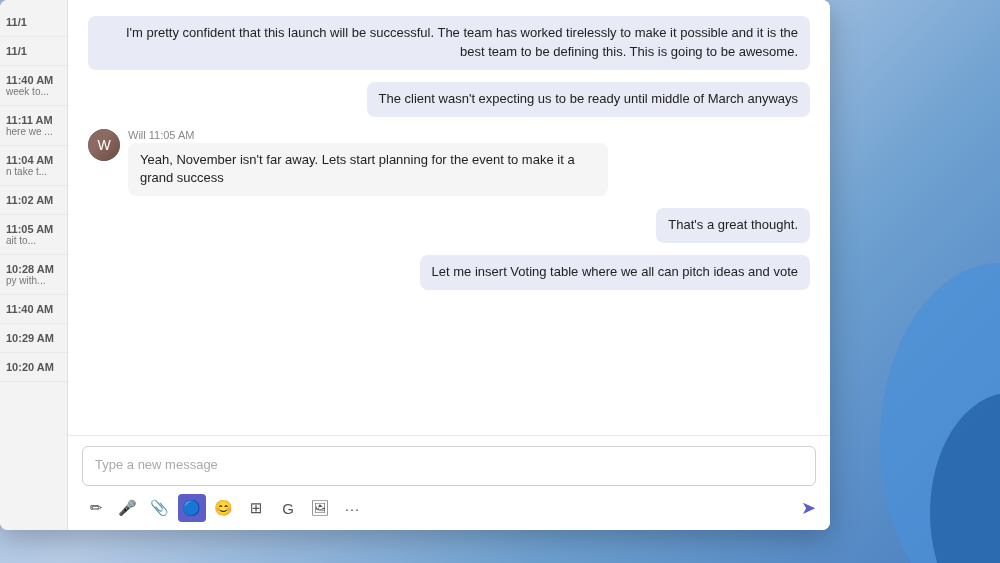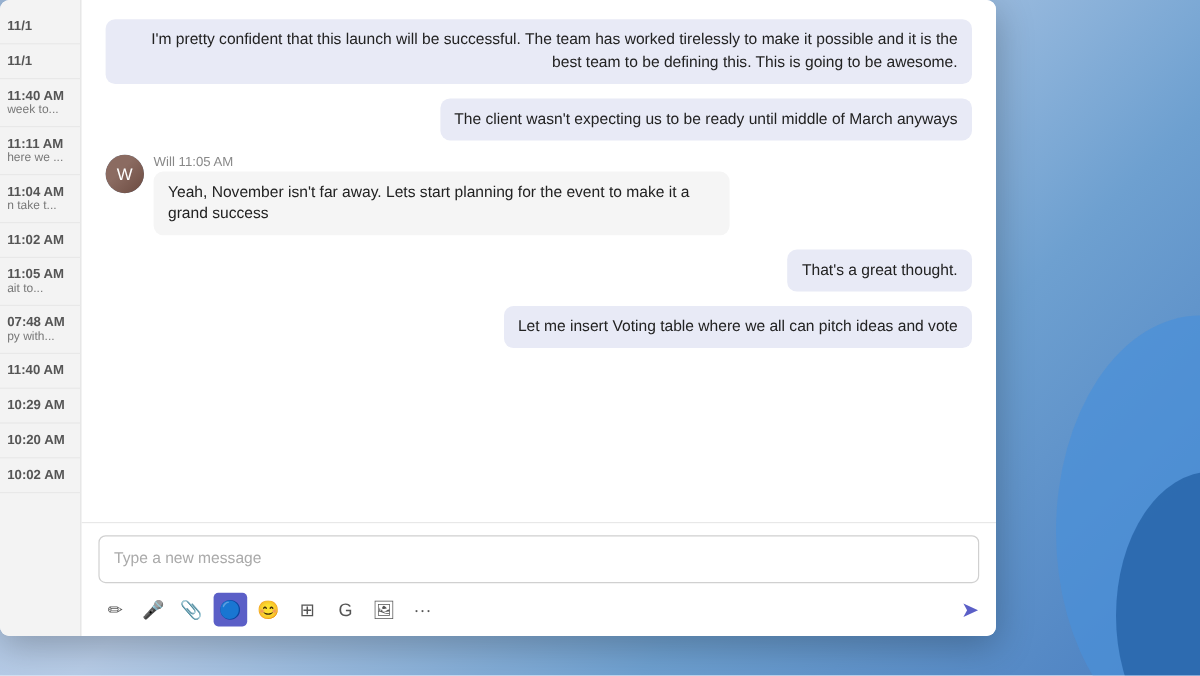--- a/index.html
+++ b/index.html
@@ -253,37 +253,33 @@
       </div>
       <div class="sidebar-item">
         <div class="time">11:02 AM</div>
         <div class="preview"></div>
       </div>
       <div class="sidebar-item">
         <div class="time">11:05 AM</div>
         <div class="preview">ait to...</div>
       </div>
       <div class="sidebar-item">
-        <div class="time">07:48 AM</div>
+        <div class="time">10:28 AM</div>
         <div class="preview">py with...</div>
       </div>
       <div class="sidebar-item">
         <div class="time">11:40 AM</div>
         <div class="preview"></div>
       </div>
       <div class="sidebar-item">
         <div class="time">10:29 AM</div>
         <div class="preview"></div>
       </div>
       <div class="sidebar-item">
         <div class="time">10:20 AM</div>
-        <div class="preview"></div>
-      </div>
-      <div class="sidebar-item">
-        <div class="time">10:02 AM</div>
         <div class="preview"></div>
       </div>
     </div>
 
   <div class="chat-area">
 
     <div class="messages" id="messages-container">
         <div class="msg-row right">
           <div class="bubble outgoing">I'm pretty confident that this launch will be successful. The team has worked tirelessly to make it possible and it is the best team to be defining this. This is going to be awesome.</div>
         </div>

